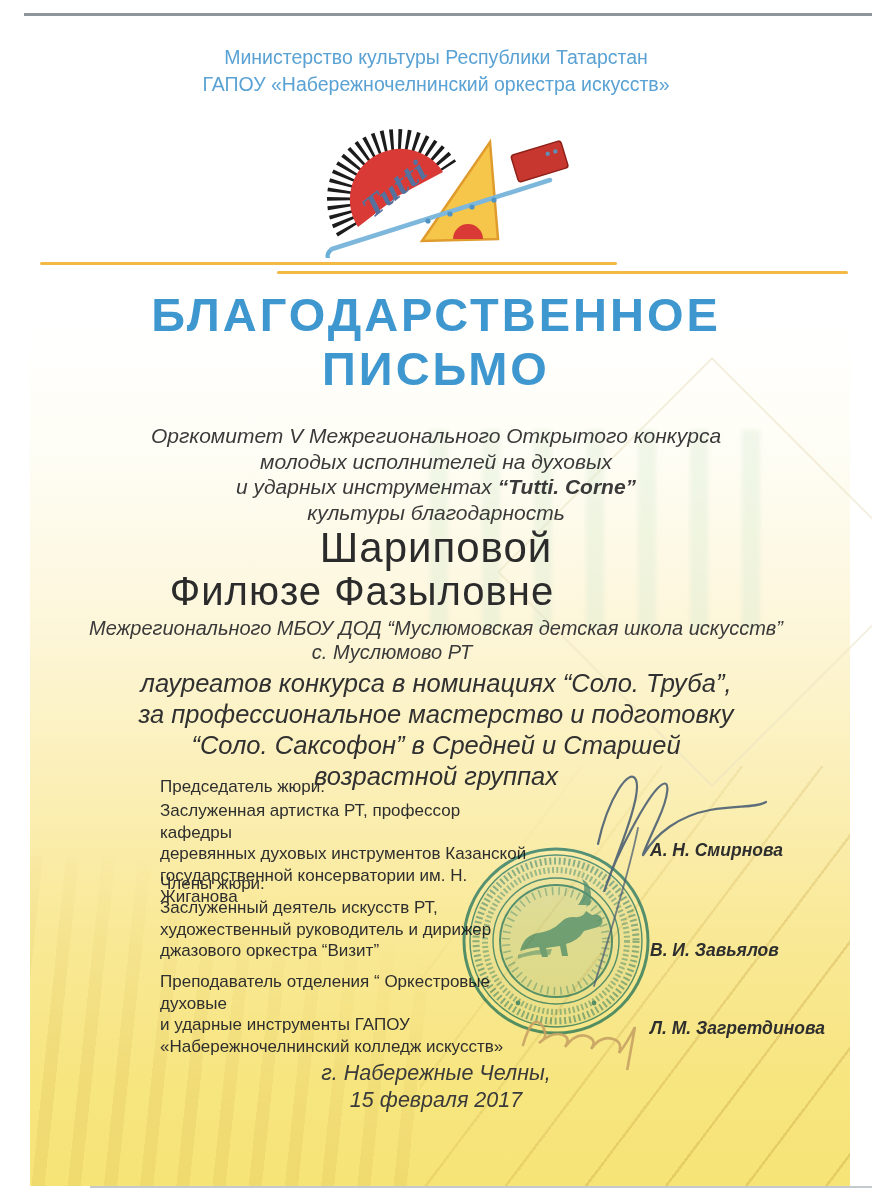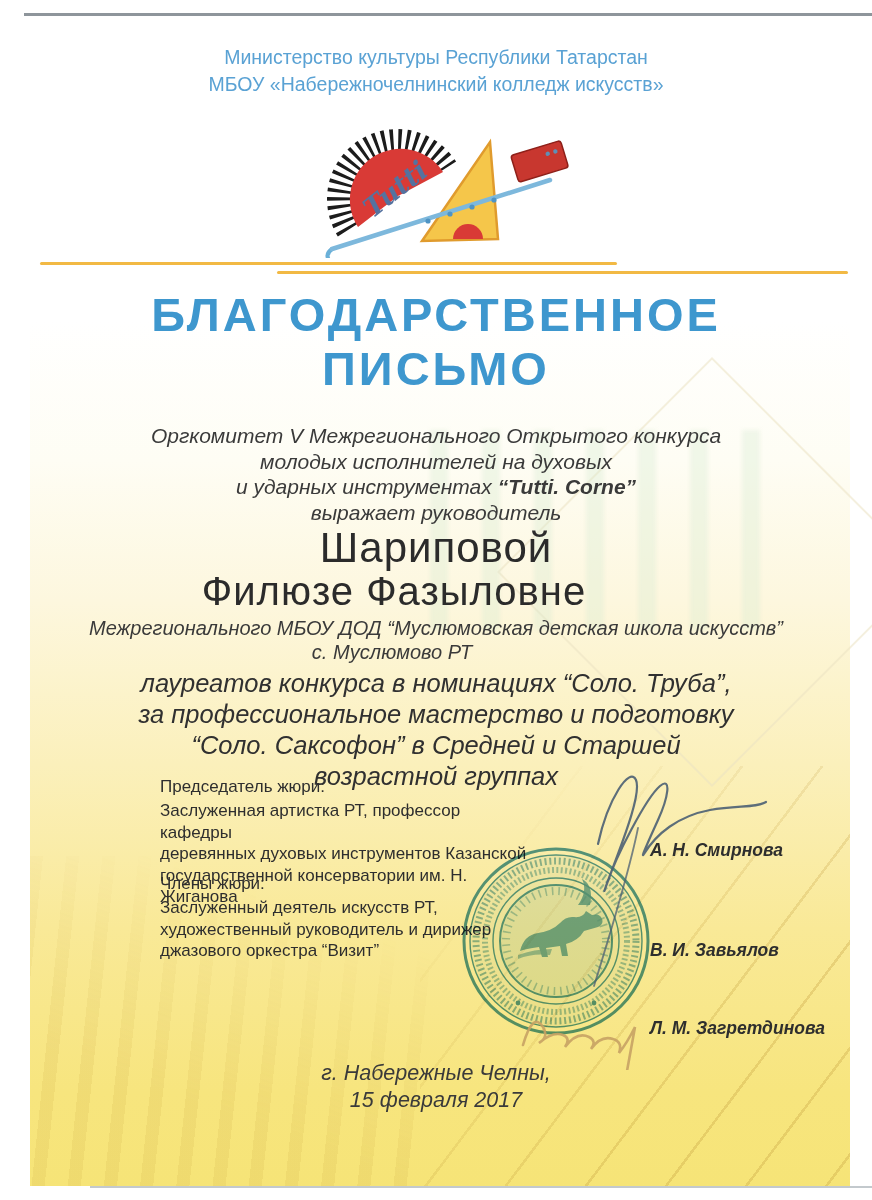--- a/index.html
+++ b/index.html
@@ -62,21 +62,21 @@
     position:absolute;top:423px;left:0;width:872px;text-align:center;
     font-style:italic;font-size:21px;line-height:25.5px;color:#3a3a3a;
   }
   .intro b{font-weight:bold;}
   .recipient-surname{
     position:absolute;top:524px;left:0;width:872px;text-align:center;
     font-size:42px;color:#2b2b2b;letter-spacing:1px;
   }
   .recipient-name{
     position:absolute;top:569px;left:0;width:724px;text-align:center;
-    font-size:40px;color:#2b2b2b;letter-spacing:1px;margin-left:32px;
+    font-size:40px;color:#2b2b2b;letter-spacing:1px;
   }
   .position-1{
     position:absolute;top:617px;left:0;width:872px;text-align:center;
     font-style:italic;font-size:20px;color:#3a3a3a;
   }
   .position-2{
     position:absolute;top:641px;left:0;width:784px;text-align:center;
     font-style:italic;font-size:20px;color:#3a3a3a;
   }
   .merit{
@@ -112,21 +112,21 @@
   <div class="scan-bottom-edge"></div>
 
   <div class="cert"></div>
   <div class="deco-keys-bl"></div>
   <div class="deco-rays-br"></div>
   <div class="deco-diamond"></div>
   <div class="deco-streaks"></div>
 
   <div class="header">
     <div>Министерство культуры Республики Татарстан</div>
-    <div>МБОУ «Набережночелнинский колледж искусств»</div>
+    <div>ГАПОУ «Набережночелнинский оркестра искусств»</div>
   </div>
 
   <div class="logo-wrap">
     <svg width="260" height="150" viewBox="0 0 260 150">
 
       <path d="M 30 122 A 52 52 0 1 1 128 60" fill="none" stroke="#1c1c1c" stroke-width="24" stroke-dasharray="3.2 4.6"></path>
 
       <path d="M 80 88 L 40 119 A 50 50 0 1 1 125 64 Z" fill="#d93a36"></path>
 
       <polygon points="104,133 172,34 180,131" fill="#f5c64a" stroke="#e09b2d" stroke-width="2.5"></polygon>
@@ -154,21 +154,21 @@
 
   <div class="title">
     <div>БЛАГОДАРСТВЕННОЕ</div>
     <div>ПИСЬМО</div>
   </div>
 
   <div class="intro">
     <div>Оргкомитет V Межрегионального Открытого конкурса</div>
     <div>молодых исполнителей на духовых</div>
     <div><span>и ударных инструментах </span><b>“Tutti. Corne”</b></div>
-    <div>выражает руководитель</div>
+    <div>культуры благодарность</div>
   </div>
 
   <div class="recipient-surname">Шариповой</div>
   <div class="recipient-name">Филюзе Фазыловне</div>
   <div class="position-1">Межрегионального МБОУ ДОД “Муслюмовская детская школа искусств”</div>
   <div class="position-2">с. Муслюмово РТ</div>
 
   <div class="merit">
     <div>лауреатов конкурса в номинациях “Соло. Труба”,</div>
     <div>за профессиональное мастерство и подготовку</div>
@@ -177,20 +177,23 @@
   </div>
 
   <div class="jury-label lbl-chairman">Председатель жюри:</div>
   <div class="jury-desc desc-chairman">Заслуженная артистка РТ, профессор кафедры
 деревянных духовых инструментов Казанской
 государственной консерватории им. Н. Жиганова</div>
   <div class="jury-label lbl-members">Члены жюри:</div>
   <div class="jury-desc desc-member1">Заслуженный деятель искусств РТ,
 художественный руководитель и  дирижер
 джазового оркестра “Визит”</div>
+  <div class="jury-desc desc-member2">Преподаватель отделения “ Оркестровые духовые
+и ударные инструменты ГАПОУ
+«Набережночелнинский колледж искусств»</div>
 
   <div class="jury-name name-1">А. Н. Смирнова</div>
   <div class="jury-name name-2">В. И. Завьялов</div>
   <div class="jury-name name-3">Л. М. Загретдинова</div>
 
   <div class="seal">
     <svg width="196" height="196" viewBox="0 0 196 196">
       <circle cx="98" cy="98" r="92" fill="none" stroke="#3f8fa9" stroke-width="3"></circle>
       <circle cx="98" cy="98" r="86" fill="rgba(120,180,200,0.10)" stroke="#3f8fa9" stroke-width="1.4"></circle>
       <circle cx="98" cy="98" r="80" fill="none" stroke="#3f8fa9" stroke-width="7" stroke-dasharray="2 2.8" opacity="0.65"></circle>

